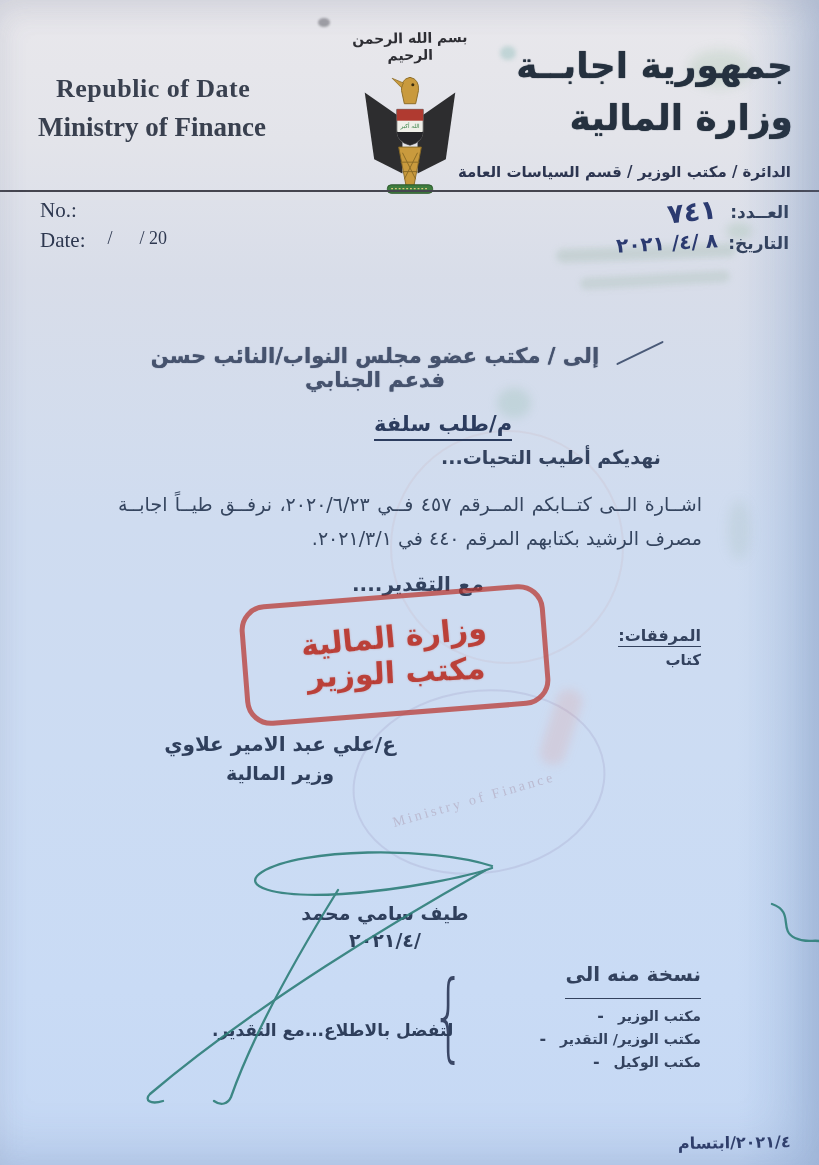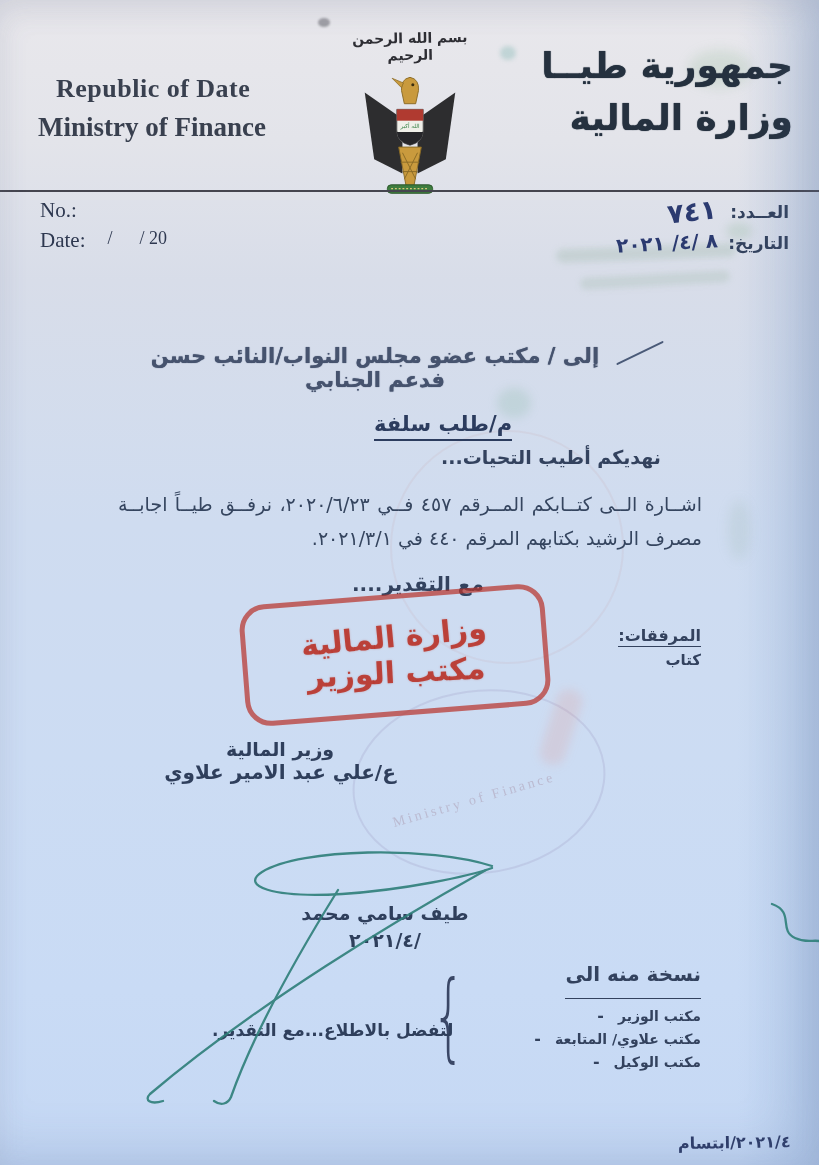--- a/index.html
+++ b/index.html
@@ -84,23 +84,24 @@
 
       <polygon points="48,86 56,128 64,128 72,86" fill="#c99a3d" stroke="#8a6a25" stroke-width="1"></polygon>
       <path d="M52 92 l14 28 M68 92 l-14 28 M50 102 h20 M52 112 h16" stroke="#8a6a25" stroke-width="1" fill="none"></path>
 
       <rect x="36" y="126" width="48" height="9" rx="4" fill="#3e7d3e" stroke="#285428" stroke-width="1"></rect>
       <path d="M40 130 h40" stroke="#d8c87a" stroke-width="1.2" stroke-dasharray="2 2"></path>
     </svg>
   </div>
 
   <div class="abs ar" style="right:26px;top:40px;text-align:right;">
-    <div style="font-size:36px;font-weight:bold;color:#25313f;line-height:52px;text-shadow:0 0 1px #25313f;">جمهورية طيــا</div>
+    <div style="font-size:36px;font-weight:bold;color:#25313f;line-height:52px;text-shadow:0 0 1px #25313f;">جمهورية اجابــة</div>
     <div style="font-size:36px;font-weight:bold;color:#25313f;line-height:52px;text-shadow:0 0 1px #25313f;padding-left:28px;">وزارة المالية</div>
   </div>
+  <div class="abs ar bold" style="right:28px;top:163px;font-size:15px;color:#2c3550;">الدائرة /   مكتب الوزير / قسم السياسات العامة</div>
 
   <div class="divider"></div>
 
   <div class="abs eng" style="left:40px;top:198px;font-size:21px;color:#2e3850;">
     <div>No.:</div>
     <div style="margin-top:5px;display:flex;gap:22px;">
       <span>Date:</span>
       <span class="pre" style="font-size:18px;">/      / 20</span>
     </div>
   </div>
@@ -131,22 +132,22 @@
     <div class="line" style="transform:rotate(-1deg);">وزارة المالية</div>
     <div class="line" style="transform:rotate(1.5deg);">مكتب الوزير</div>
   </div>
 
   <div class="abs ar" style="right:118px;top:626px;text-align:right;">
     <div class="bold" style="font-size:16px;border-bottom:1.5px solid #33425e;padding-bottom:1px;display:inline-block;">المرفقات:</div>
     <div class="bold" style="font-size:15px;margin-top:4px;padding-left:12px;">كتاب</div>
   </div>
 
   <div class="abs ar" style="left:160px;top:732px;width:240px;text-align:center;">
+    <div class="bold" style="font-size:20px;color:#2f3f5c;">ع/علي عبد الامير علاوي</div>
     <div class="bold" style="font-size:19px;color:#2f3f5c;margin-top:6px;">وزير المالية</div>
-    <div class="bold" style="font-size:20px;color:#2f3f5c;">ع/علي عبد الامير علاوي</div>
   </div>
 
   <div class="abs ar" style="left:285px;top:902px;width:200px;text-align:center;z-index:2;">
     <div class="bold" style="font-size:19px;color:#2f3f5c;">طيف سامي محمد</div>
     <div class="bold" dir="ltr" style="font-size:19px;color:#2f3f5c;margin-top:5px;direction:ltr;">٢٠٢١/٤/</div>
   </div>
 
   <svg class="sig-svg" width="819" height="1165" viewBox="0 0 819 1165">
     <g fill="none" stroke="#2e7f79" stroke-width="2.3" stroke-linecap="round" opacity="0.9">
       <path d="M 492 866 C 430 846 300 848 262 872 C 240 886 272 898 342 894 C 404 890 470 876 492 868"></path>
@@ -156,21 +157,21 @@
     </g>
   </svg>
 
   <div class="abs ar" style="right:118px;top:962px;text-align:right;">
     <div class="bold" style="font-size:20px;border-bottom:1.5px solid #33425e;display:inline-block;padding-bottom:12px;">نسخة منه الى</div>
     <div class="copies-row" style="margin-top:7px;">
       <span class="bold" style="font-size:14px;">مكتب الوزير</span>
       <span class="dash">-</span>
     </div>
     <div class="copies-row" style="margin-top:4px;">
-      <span class="bold" style="font-size:14px;">مكتب علاوي/ المتابعة</span>
+      <span class="bold" style="font-size:14px;">مكتب الوزير/ التقدير</span>
       <span class="dash">-</span>
     </div>
     <div class="copies-row" style="margin-top:4px;">
       <span class="bold" style="font-size:14px;">مكتب الوكيل</span>
       <span class="dash">-</span>
     </div>
   </div>
 
   <div class="abs" style="left:418px;top:968px;font-size:96px;font-weight:200;color:#3a4766;transform:scaleX(.55);line-height:96px;font-family:'DejaVu Sans',sans-serif;">{</div>
   <div class="abs ar bold" style="left:212px;top:1020px;font-size:17px;color:#2f3f5c;">لتفضل بالاطلاع...مع التقدير.</div>

